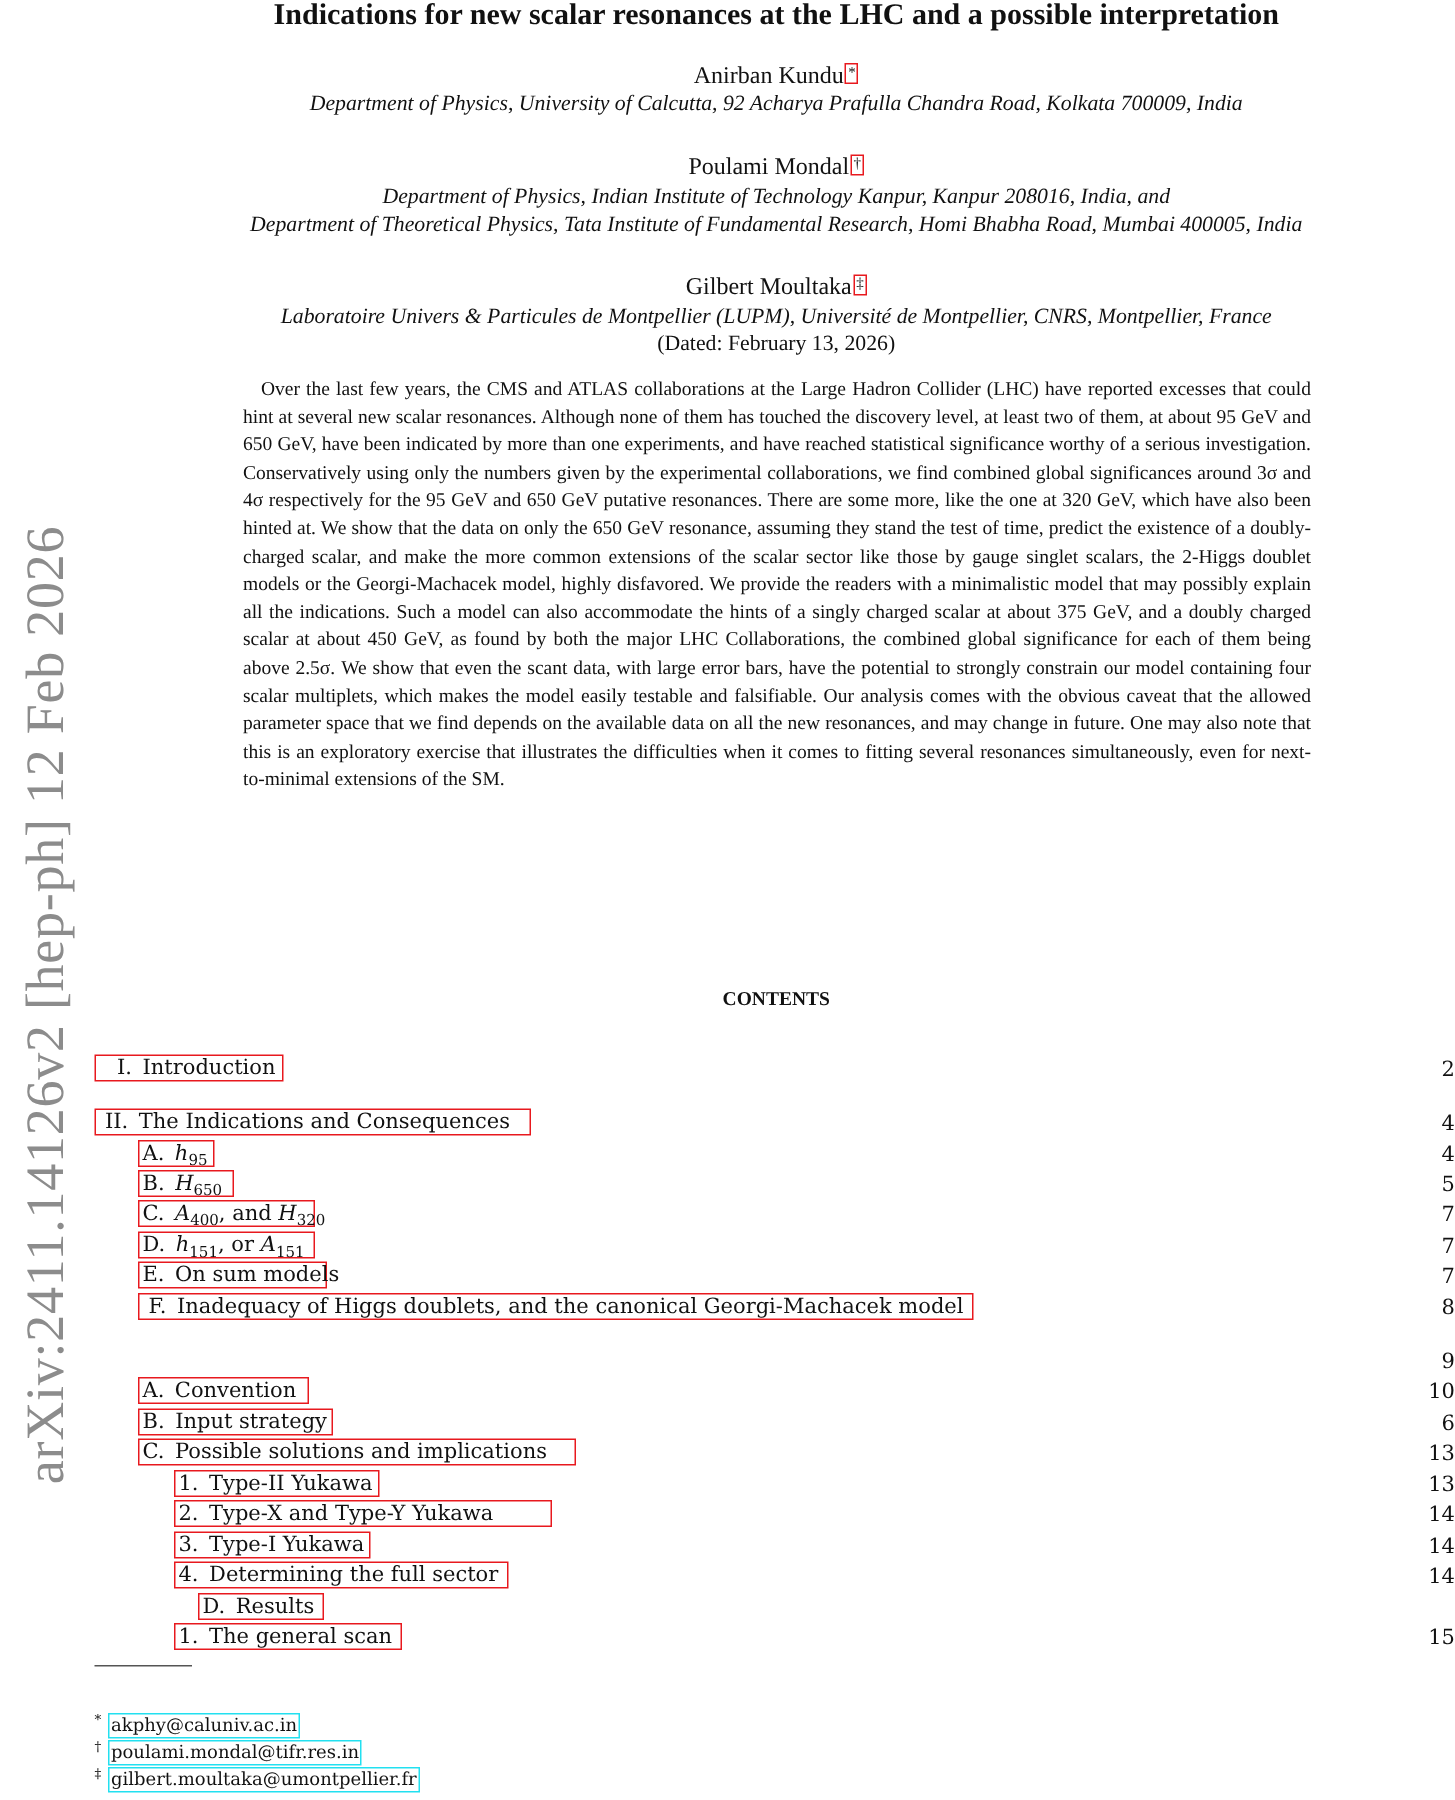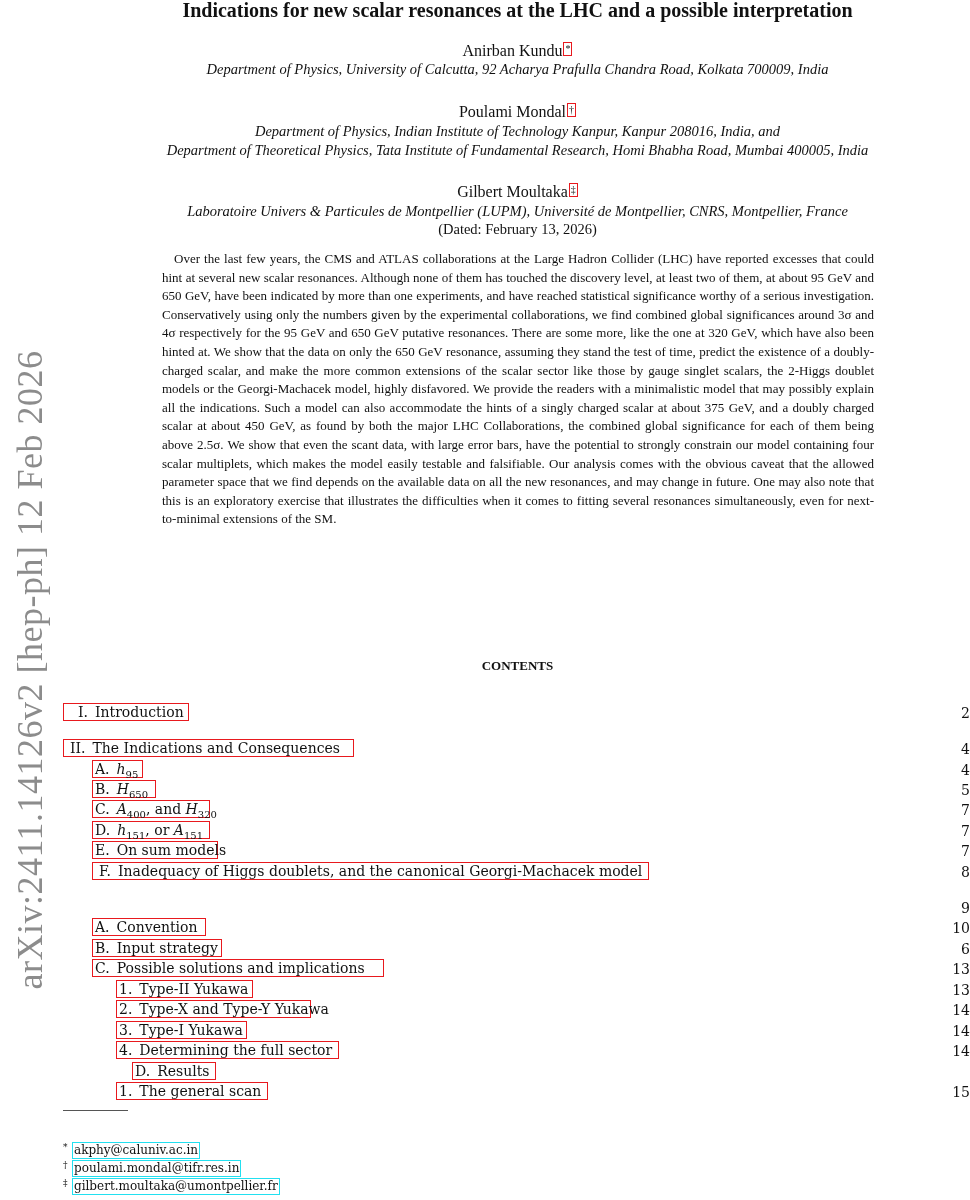--- a/index.html
+++ b/index.html
@@ -146,21 +146,21 @@
   </div>
   <div class="toc-row" style="top:959px;">
     <span class="toc-entry" style="left:92px;width:292px;"><span class="num">C.</span><span>Possible solutions and implications</span></span>
     <span class="toc-page">13</span>
   </div>
   <div class="toc-row" style="top:980px;">
     <span class="toc-entry" style="left:116px;width:137px;"><span class="num">1.</span><span>Type-II Yukawa</span></span>
     <span class="toc-page">13</span>
   </div>
   <div class="toc-row" style="top:1000px;">
-    <span class="toc-entry" style="left:116px;width:195px;"><span class="num">2.</span><span>Type-X and Type-Y Yukawa</span></span>
+    <span class="toc-entry" style="left:116px;width:252px;"><span class="num">2.</span><span>Type-X and Type-Y Yukawa</span></span>
     <span class="toc-page">14</span>
   </div>
   <div class="toc-row" style="top:1021px;">
     <span class="toc-entry" style="left:116px;width:131px;"><span class="num">3.</span><span>Type-I Yukawa</span></span>
     <span class="toc-page">14</span>
   </div>
   <div class="toc-row" style="top:1041px;">
     <span class="toc-entry" style="left:116px;width:223px;"><span class="num">4.</span><span>Determining the full sector</span></span>
     <span class="toc-page">14</span>
   </div>

